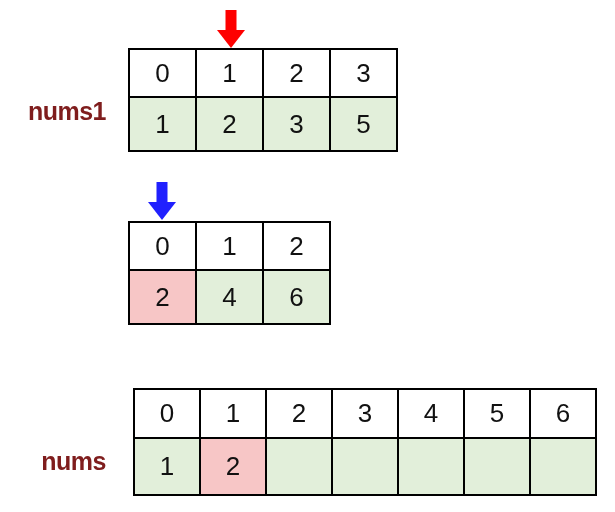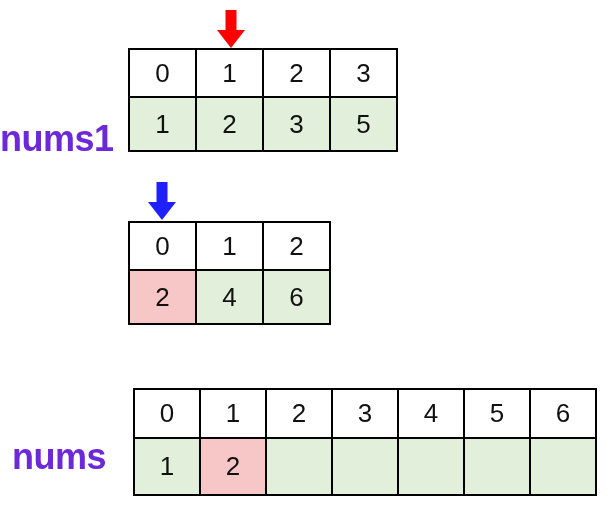--- a/index.html
+++ b/index.html
@@ -1,22 +1,21 @@
 <!DOCTYPE html>
 <html><head>
 <meta charset="utf-8">
 <style>
   html,body{margin:0;padding:0;background:#ffffff;font-family:"Liberation Sans",sans-serif;}
   .canvas{position:relative;width:615px;height:512px;background:#ffffff;overflow:hidden;}
 
   .arr-label{
     position:absolute;left:0;width:106px;text-align:right;
-    font-weight:700;font-size:36px;line-height:34px;color:#6d28d9;
+    font-weight:700;font-size:25px;line-height:34px;color:#7f1d1d;
     letter-spacing:-0.5px;
-    margin-top:28px;
   }
 
   table.arr{position:absolute;border-collapse:collapse;table-layout:fixed;}
   table.arr td{
     border:2.5px solid #000000;text-align:center;vertical-align:middle;
     font-size:26px;color:#111111;padding:0;background:#ffffff;
   }
   .t1 td,.t2 td{width:65px;}
   .t3 td{width:64px;}
   .t1 tr.idx td,.t2 tr.idx td{height:46px;}
@@ -67,21 +66,21 @@
       <td>2</td>
     </tr>
     <tr class="val">
       <td style="background-color: rgb(247, 198, 198);">2</td>
       <td style="background-color: rgb(226, 239, 218);">4</td>
       <td style="background-color: rgb(226, 239, 218);">6</td>
     </tr>
   </tbody>
     </table>
 
-  <div class="arr-label" style="top:412px">nums</div>
+  <div class="arr-label" style="top:444px">nums</div>
   <table class="arr t3" style="left:133px;top:388px">
     <tbody>
         <tr class="idx">
       <td>0</td>
       <td>1</td>
       <td>2</td>
       <td>3</td>
       <td>4</td>
       <td>5</td>
       <td>6</td>

